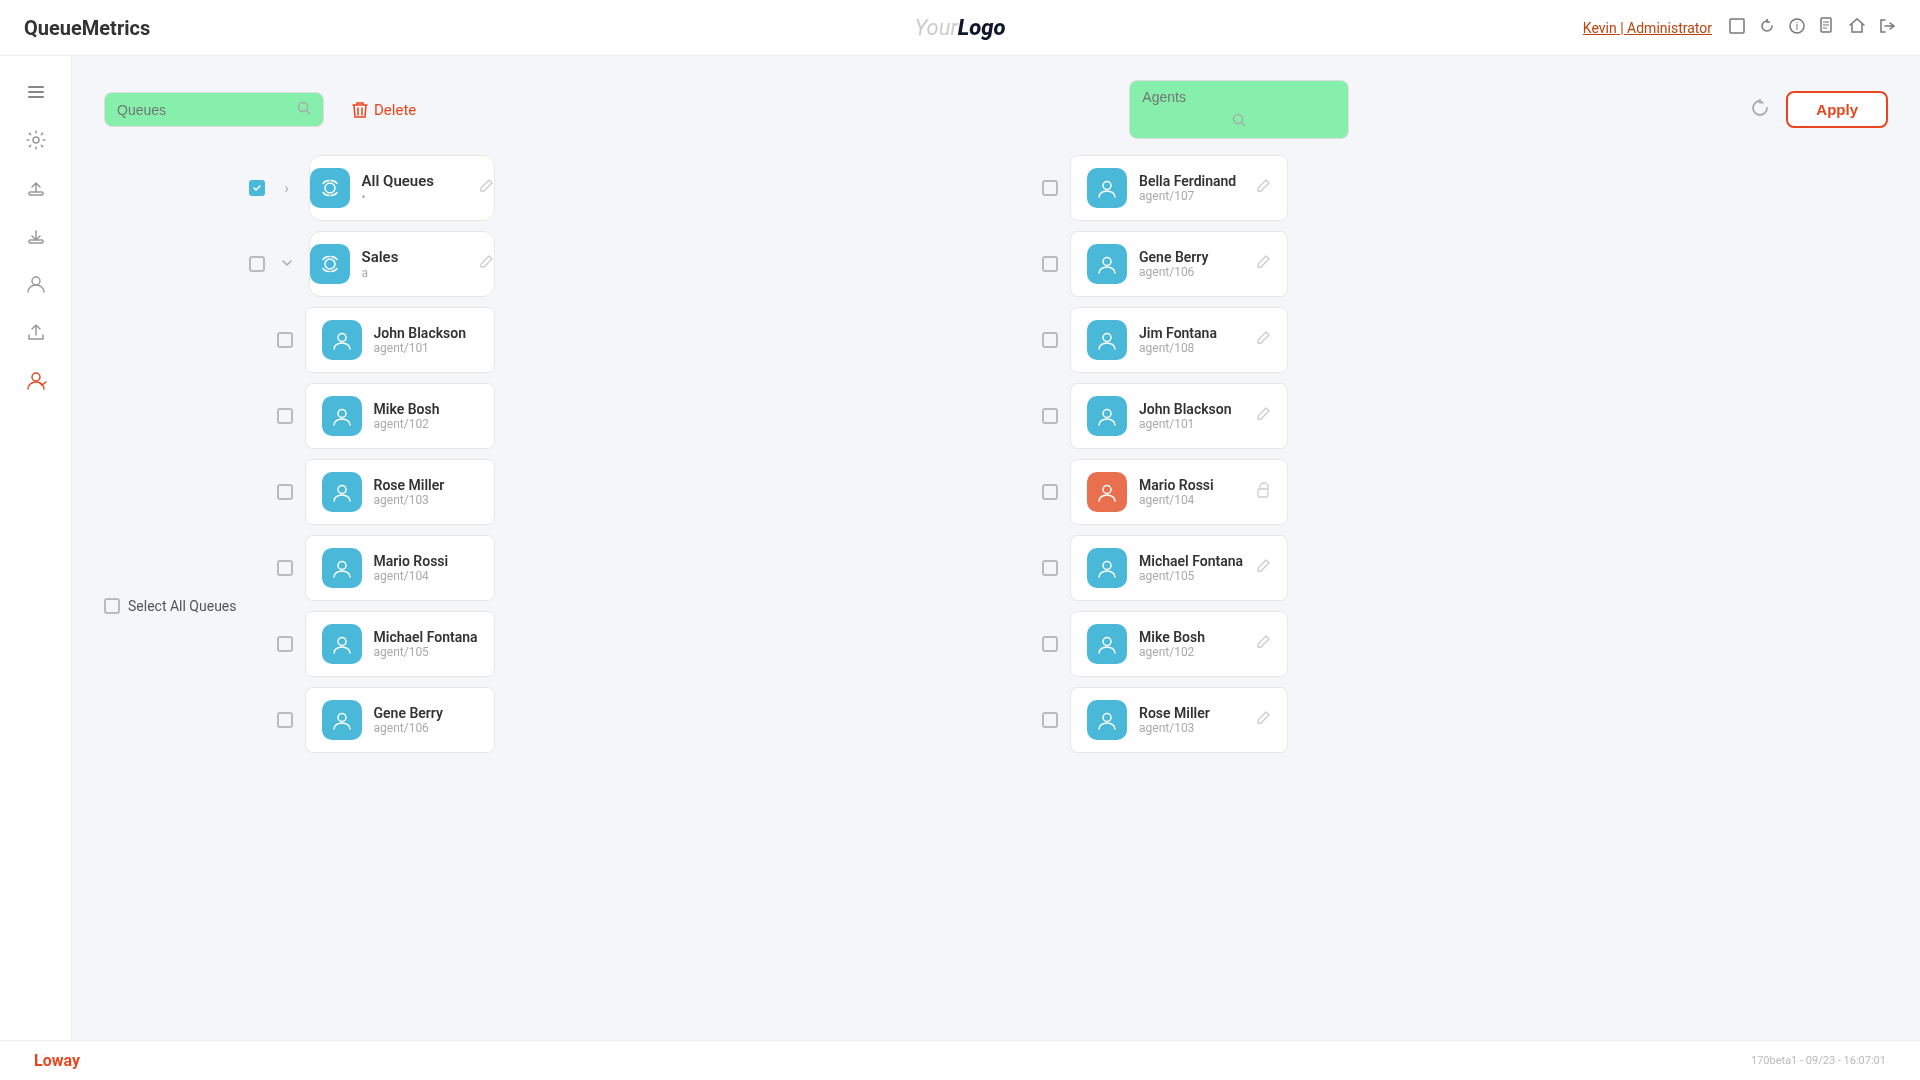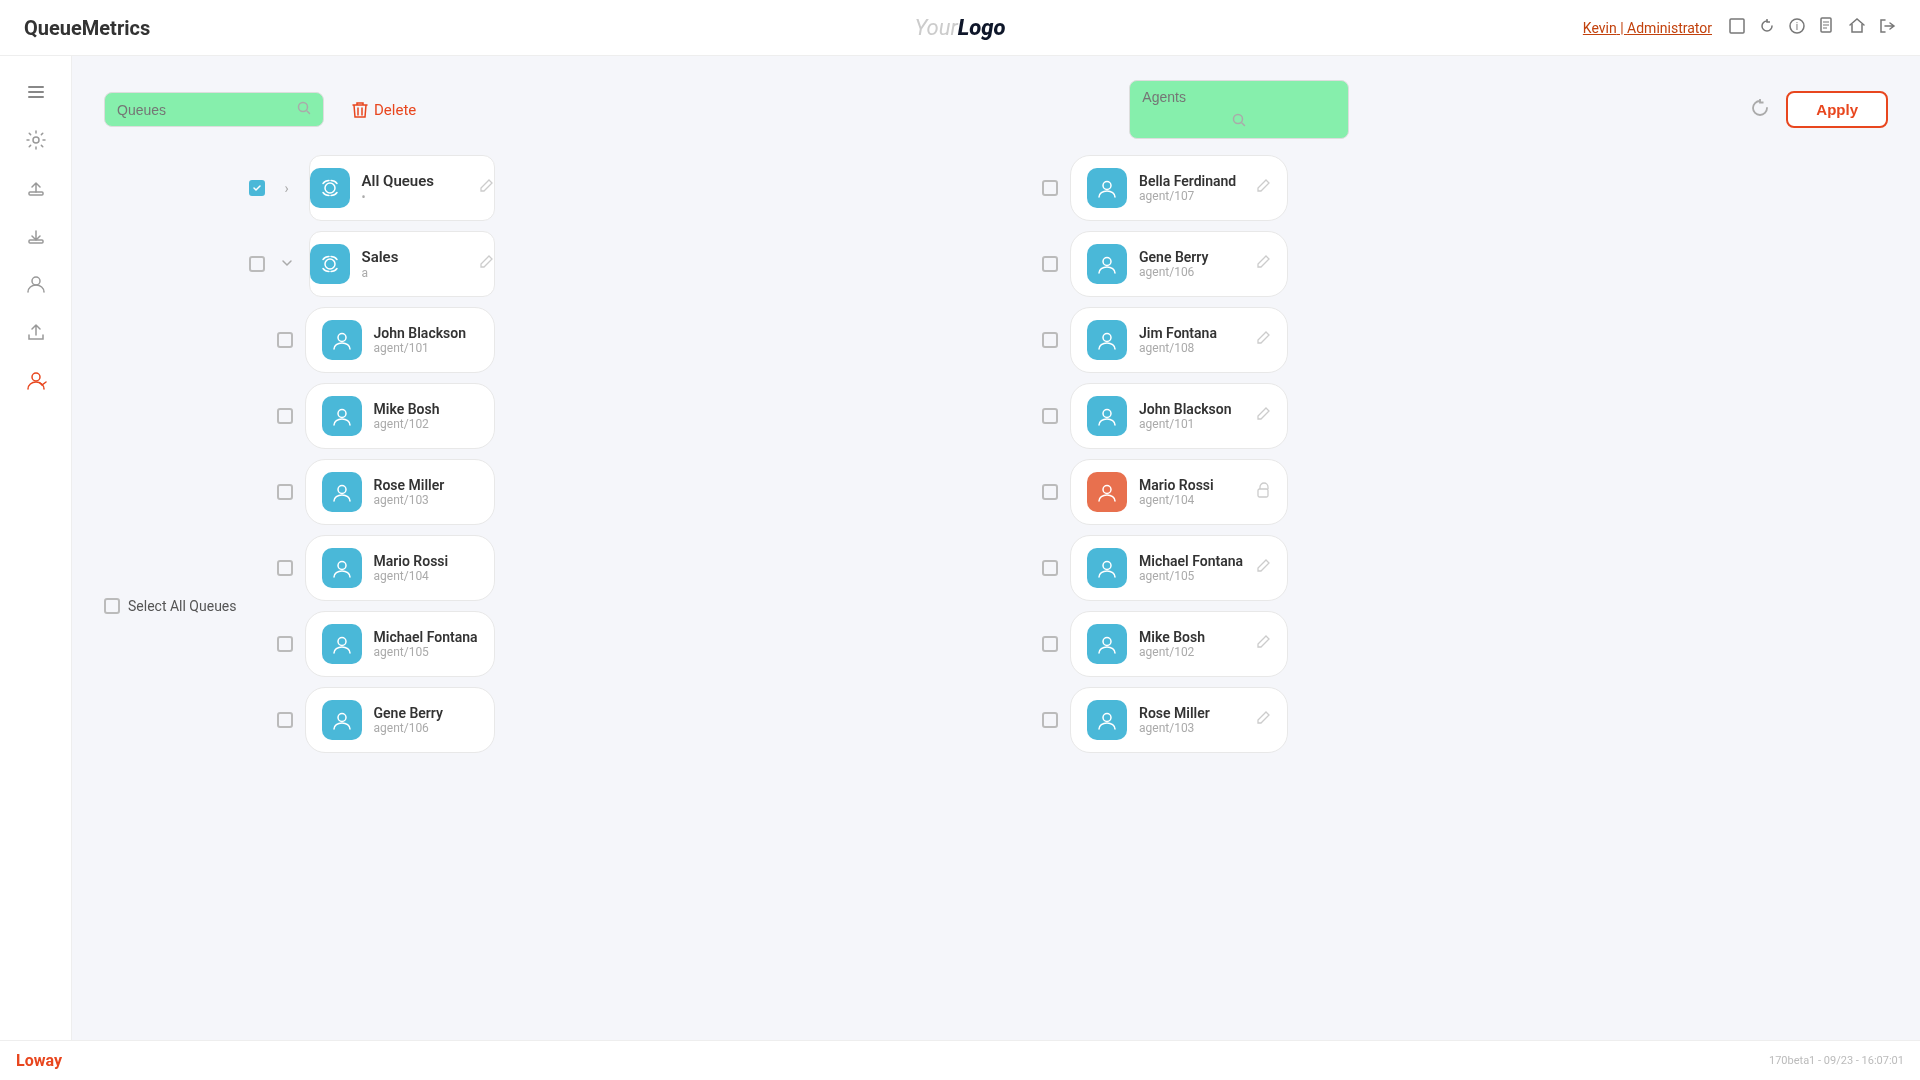--- a/index.html
+++ b/index.html
@@ -141,21 +141,21 @@
     .queue-sub { font-size: 12px; color: #aaa; }
     .edit-icon { color: #ccc; font-size: 16px; cursor: pointer; }
     .expand-icon { color: #aaa; font-size: 14px; cursor: pointer; width: 20px; text-align: center; }
 
     
     .agent-row { display: flex; align-items: center; gap: 12px; }
     .agent-card {
       flex: 1;
       background: #fff;
       border: 1px solid #e8e8e8;
-      border-radius: 20px;
+      border-radius: 8px;
       padding: 12px 16px;
       display: flex; align-items: center;
       gap: 12px;
     }
     .agent-avatar {
       width: 40px; height: 40px;
       border-radius: 10px;
       background: #4ab8d8;
       display: flex; align-items: center; justify-content: center;
       color: #fff; font-size: 18px;
@@ -170,21 +170,21 @@
     .sub-queue-agents { margin-left: 28px; display: flex; flex-direction: column; gap: 10px; }
 
     
     .footer {
       position: absolute; bottom: 0; left: 0; right: 0;
       height: 40px;
       background: #fff;
       border-top: 1px solid #eee;
       display: flex; align-items: center;
       justify-content: space-between;
-      padding: 0 16px;
+      padding: 0 34px;
     }
     .footer-logo { color: #e8461e; font-size: 16px; font-weight: 700; }
     .footer-version { font-size: 11px; color: #bbb; }
   </style>
 </head>
 <body>
 
 <div class="top-header">
   <div>
     <span class="logo-qm">

